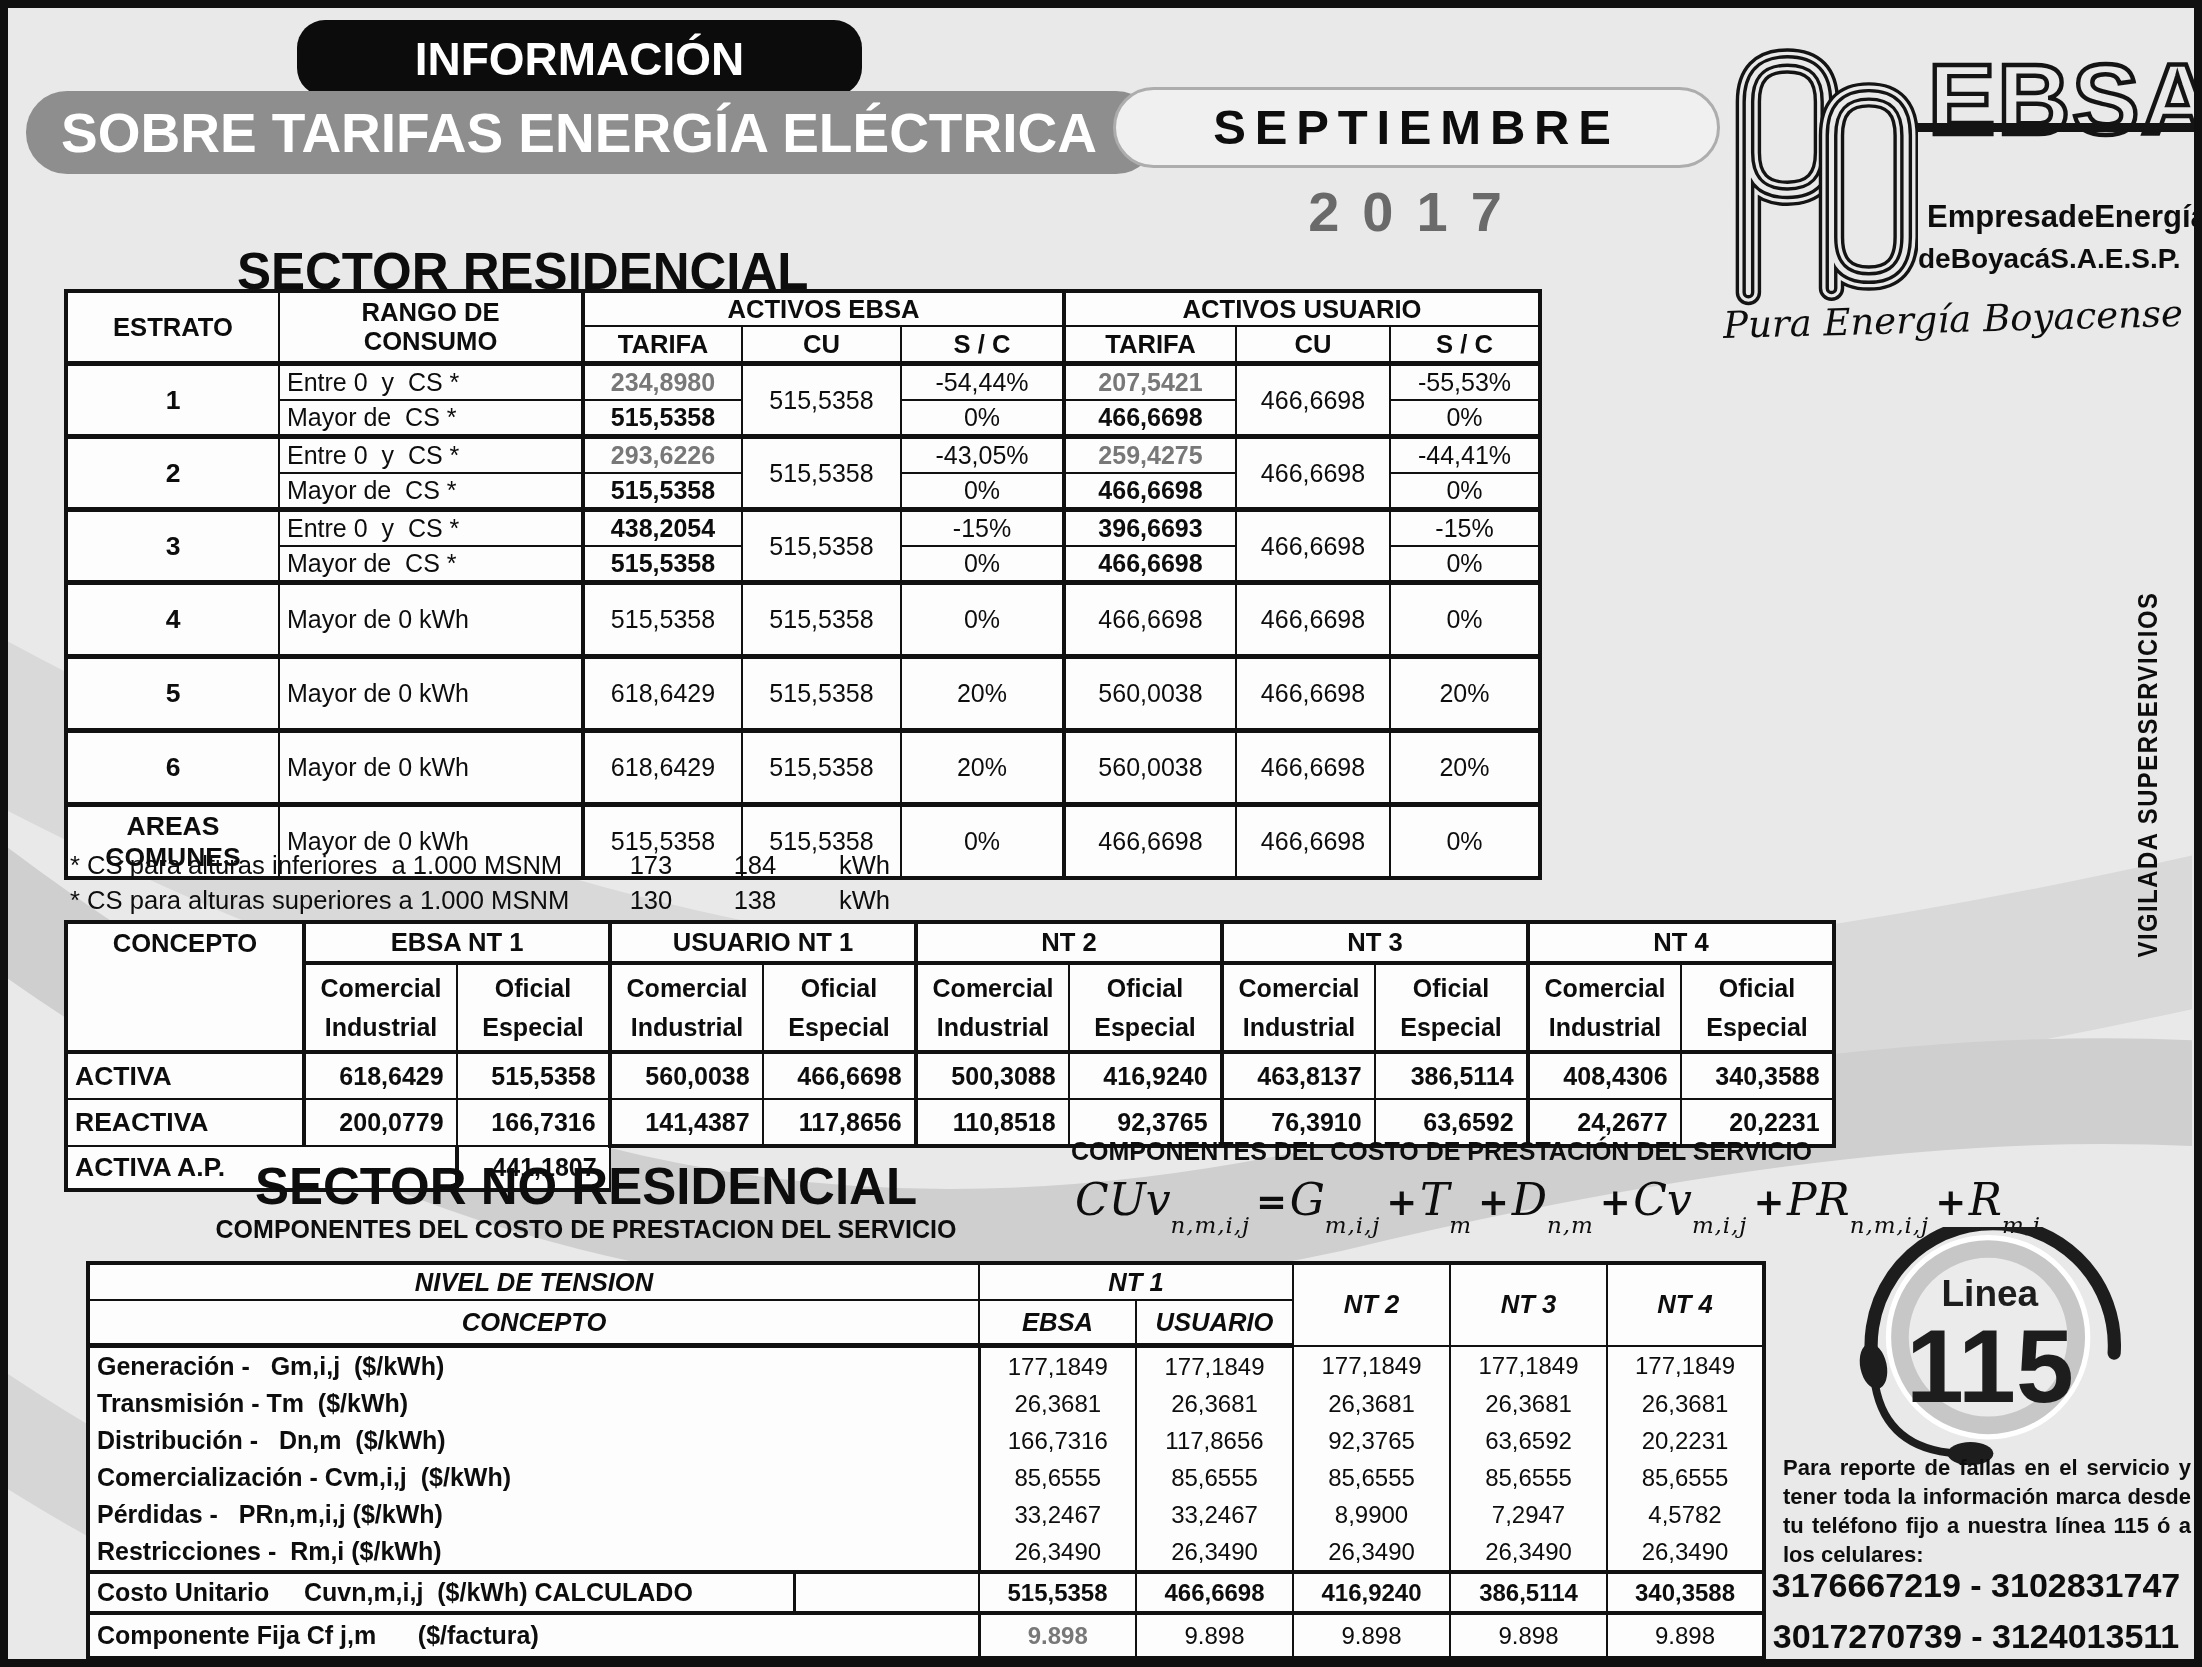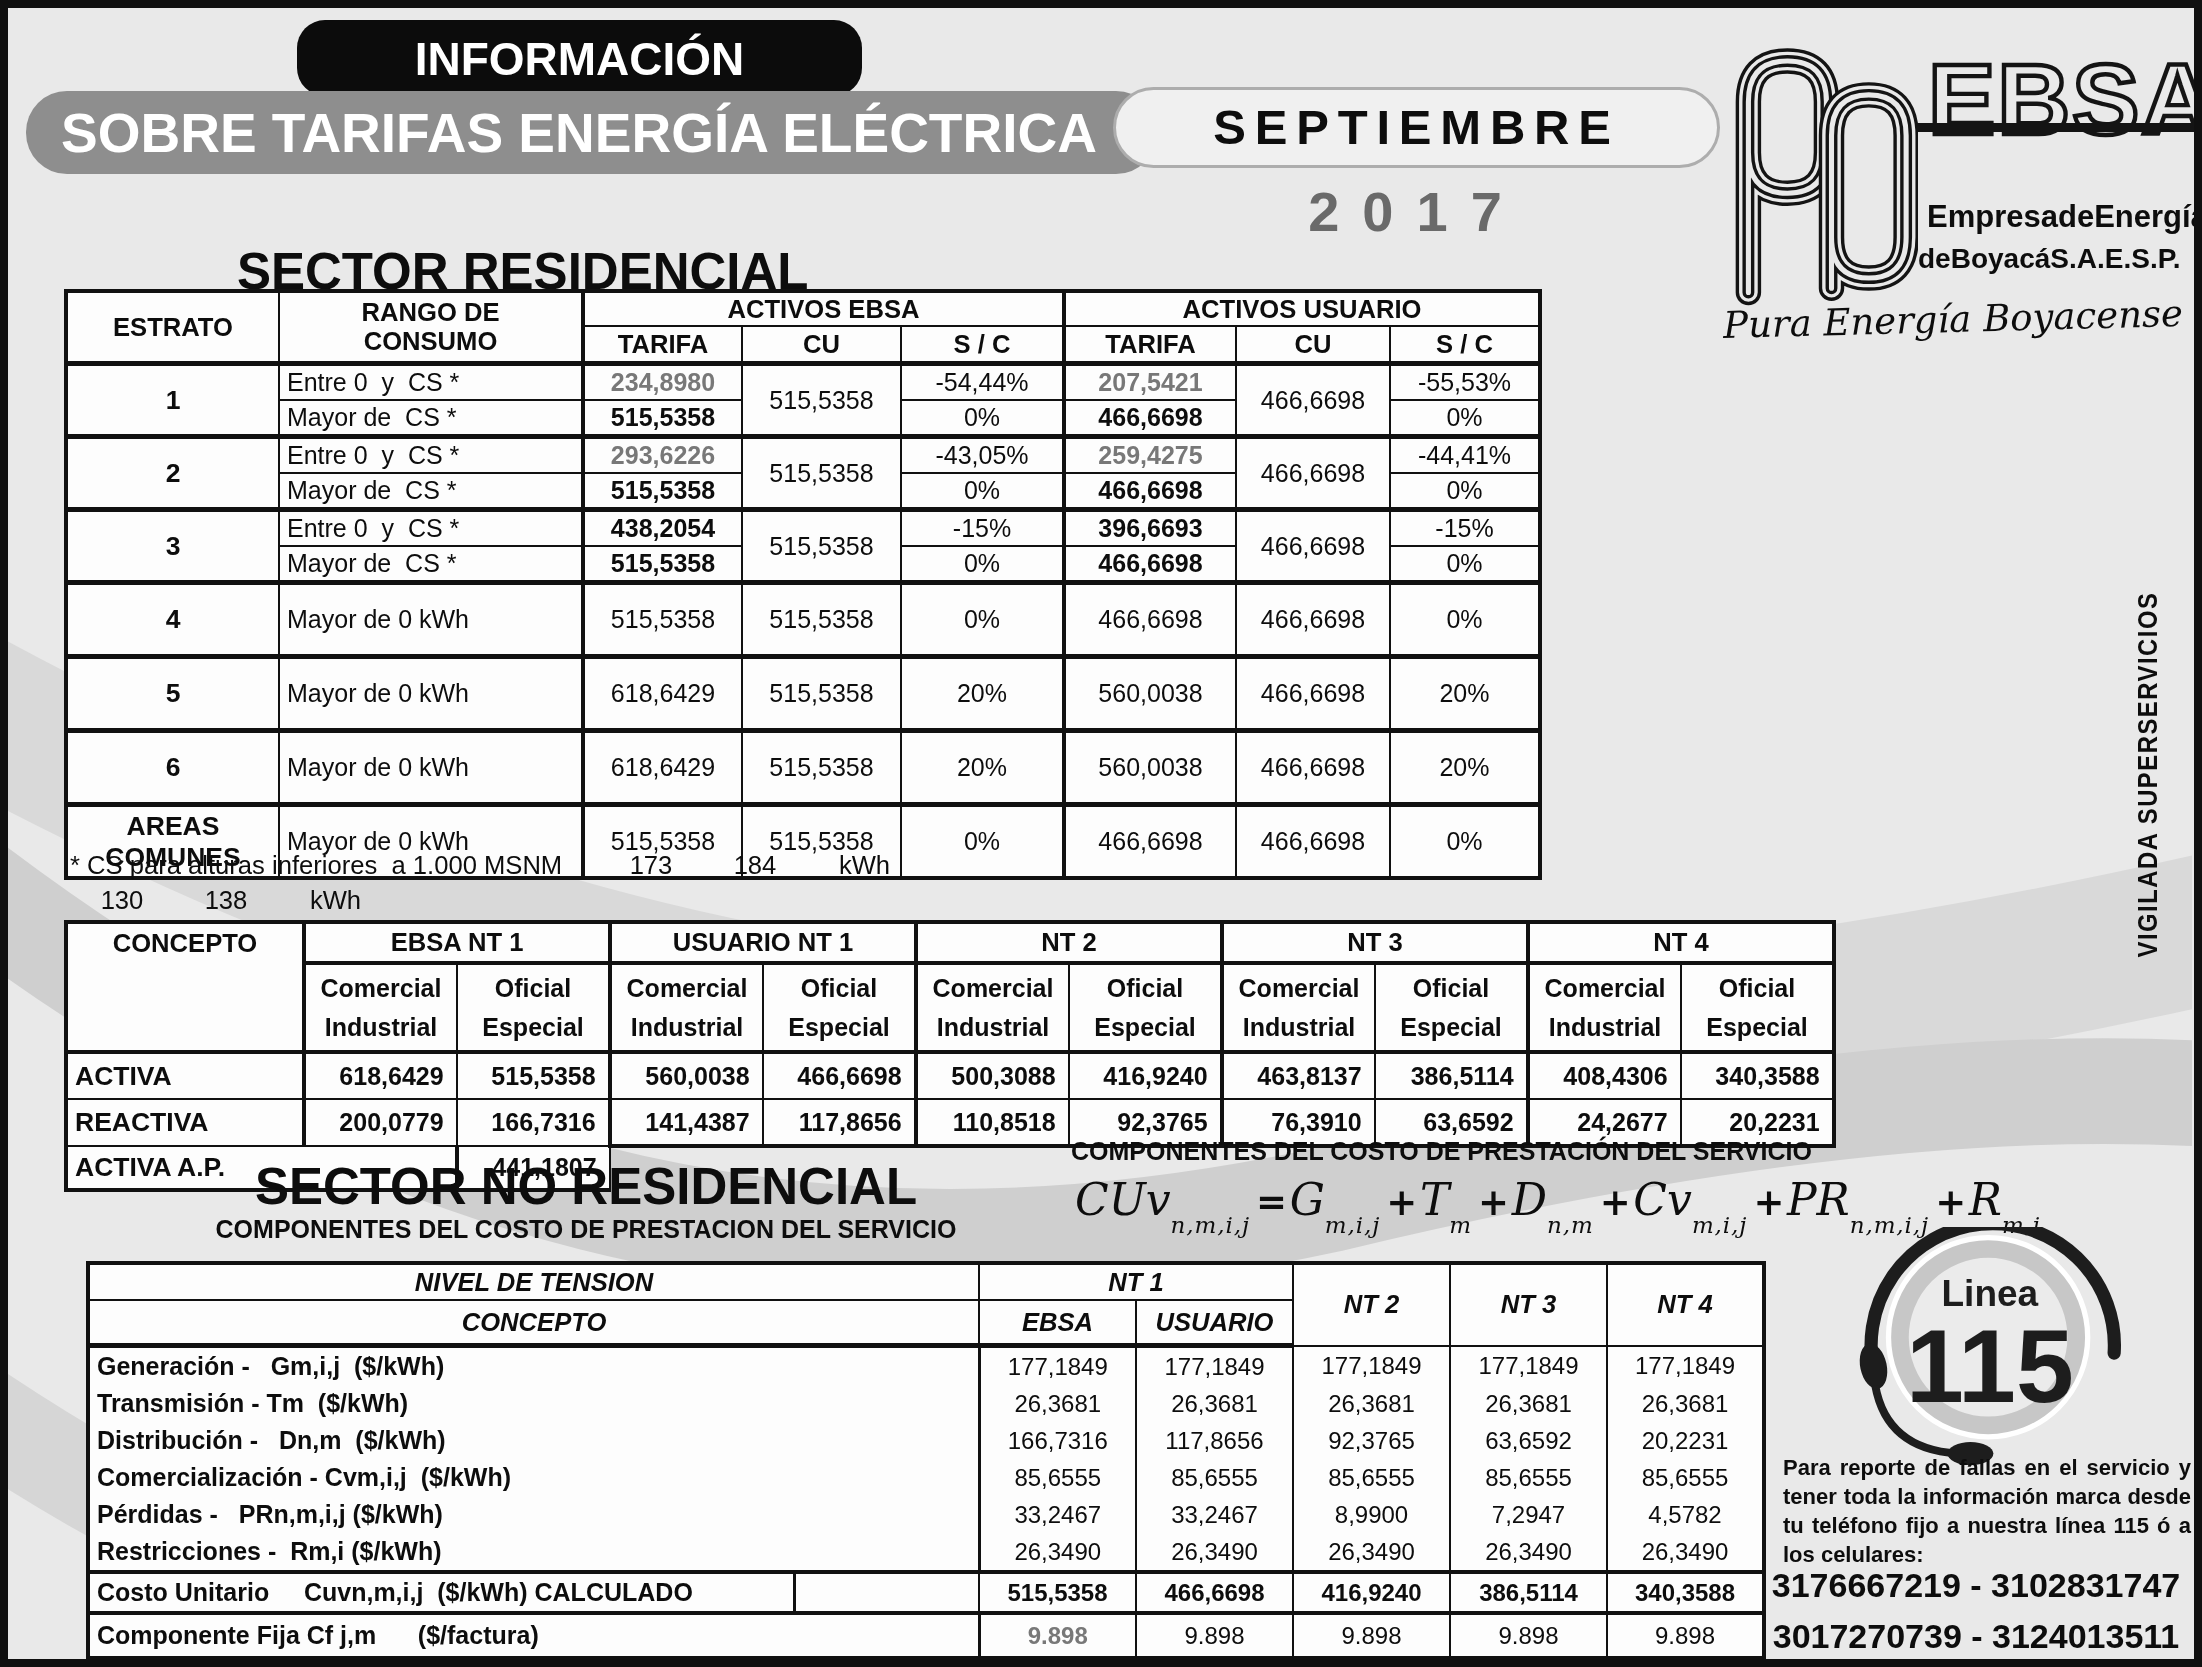--- a/index.html
+++ b/index.html
@@ -272,20 +272,21 @@
     </table>
 
   <div class="abs fnotes">
     <div class="fnote">
       <span class="fn-label">* CS para alturas inferiores  a 1.000 MSNM</span>
       <span class="fn-v">173</span>
       <span class="fn-v">184</span>
       <span class="fn-u">kWh</span>
     </div>
     <div class="fnote">
+      <span class="fn-label">* CS para alturas superiores a 1.000 MSNM</span>
       <span class="fn-v">130</span>
       <span class="fn-v">138</span>
       <span class="fn-u">kWh</span>
     </div>
   </div>
 
   <table id="t2">
     <colgroup>
         <col style="width:238px">
         <col style="width:153px">

